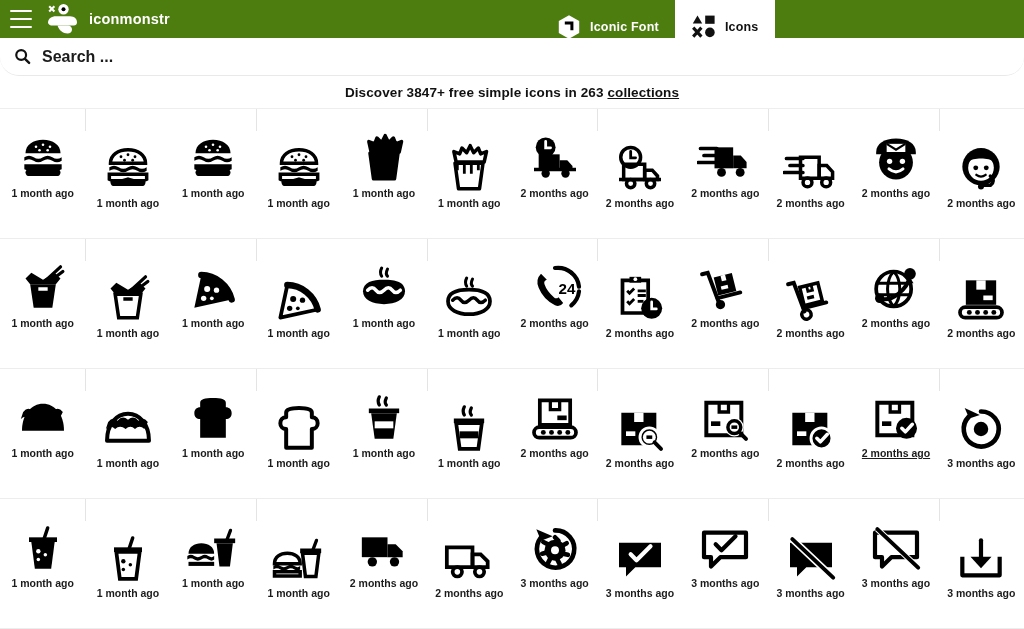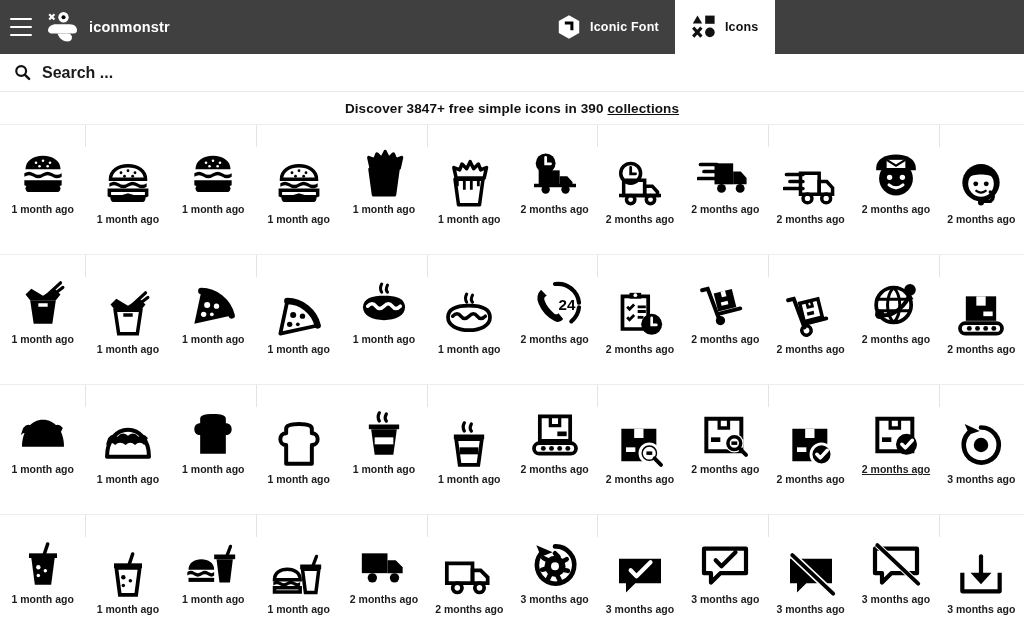--- a/index.html
+++ b/index.html
@@ -6,22 +6,22 @@
   html, body {
     width: 1024px; height: 629px;
     background: #ffffff;
     font-family: "Liberation Sans", sans-serif;
     overflow: hidden;
   }
 
   
   .header {
     position: relative;
-    height: 54px;
-    background: #404040;
+    height: 38px;
+    background: #4d7c0f;
     display: flex;
     align-items: center;
   }
   .burger-btn {
     width: 22px; height: 18px;
     margin-left: 10px; margin-right: 14px;
     display: flex; flex-direction: column; justify-content: space-between;
     cursor: pointer;
   }
   .burger-btn i { display: block; height: 2px; background: #fff; border-radius: 1px; }
@@ -61,20 +61,21 @@
   .tab-ico { width: 26px; height: 26px; display: block; flex: none; }
 
   
   .searchbar {
     height: 38px;
     display: flex;
     align-items: center;
     padding-left: 14px;
     gap: 11px;
     border-bottom: 1px solid #e9e9e9;
+    border-radius: 19px;
   }
   .search-ico { width: 17px; height: 17px; flex: none; }
   .search-input {
     border: 0; outline: 0;
     font-family: "Liberation Sans", sans-serif;
     font-size: 16px;
     font-weight: bold;
     color: #1b1b1b;
     background: transparent;
     width: 420px;
@@ -178,21 +179,21 @@
 
 <div class="searchbar">
   <svg class="search-ico" viewBox="0 0 18 18">
     <circle cx="7.6" cy="7.4" r="5.2" fill="none" stroke="#111" stroke-width="2.3"></circle>
     <path d="M11.6 11.4 L16 15.8" stroke="#111" stroke-width="2.6" stroke-linecap="round"></path>
   </svg>
   <input class="search-input" type="text" placeholder="Search ..." style="">
 </div>
 
 <div class="tagline">
-  <span>Discover 3847+ free simple icons in 390 </span><a href="#">collections</a>
+  <span>Discover 3847+ free simple icons in 263 </span><a href="#">collections</a>
 </div>
 
 <div class="grid" id="icon-grid">
     <div class="cell">
       <div class="cell-ico">
         <svg viewBox="0 0 48 48" fill="#000">
           <path d="M9 19 C9 12 15.5 7.5 24 7.5 C32.5 7.5 39 12 39 19 Z" fill="#000" stroke="#000" stroke-width="0"></path>
           <circle cx="18" cy="13.5" r="1.1" fill="#fff"></circle>
           <circle cx="24" cy="11.8" r="1.1" fill="#fff"></circle>
           <circle cx="30" cy="13.5" r="1.1" fill="#fff"></circle>

